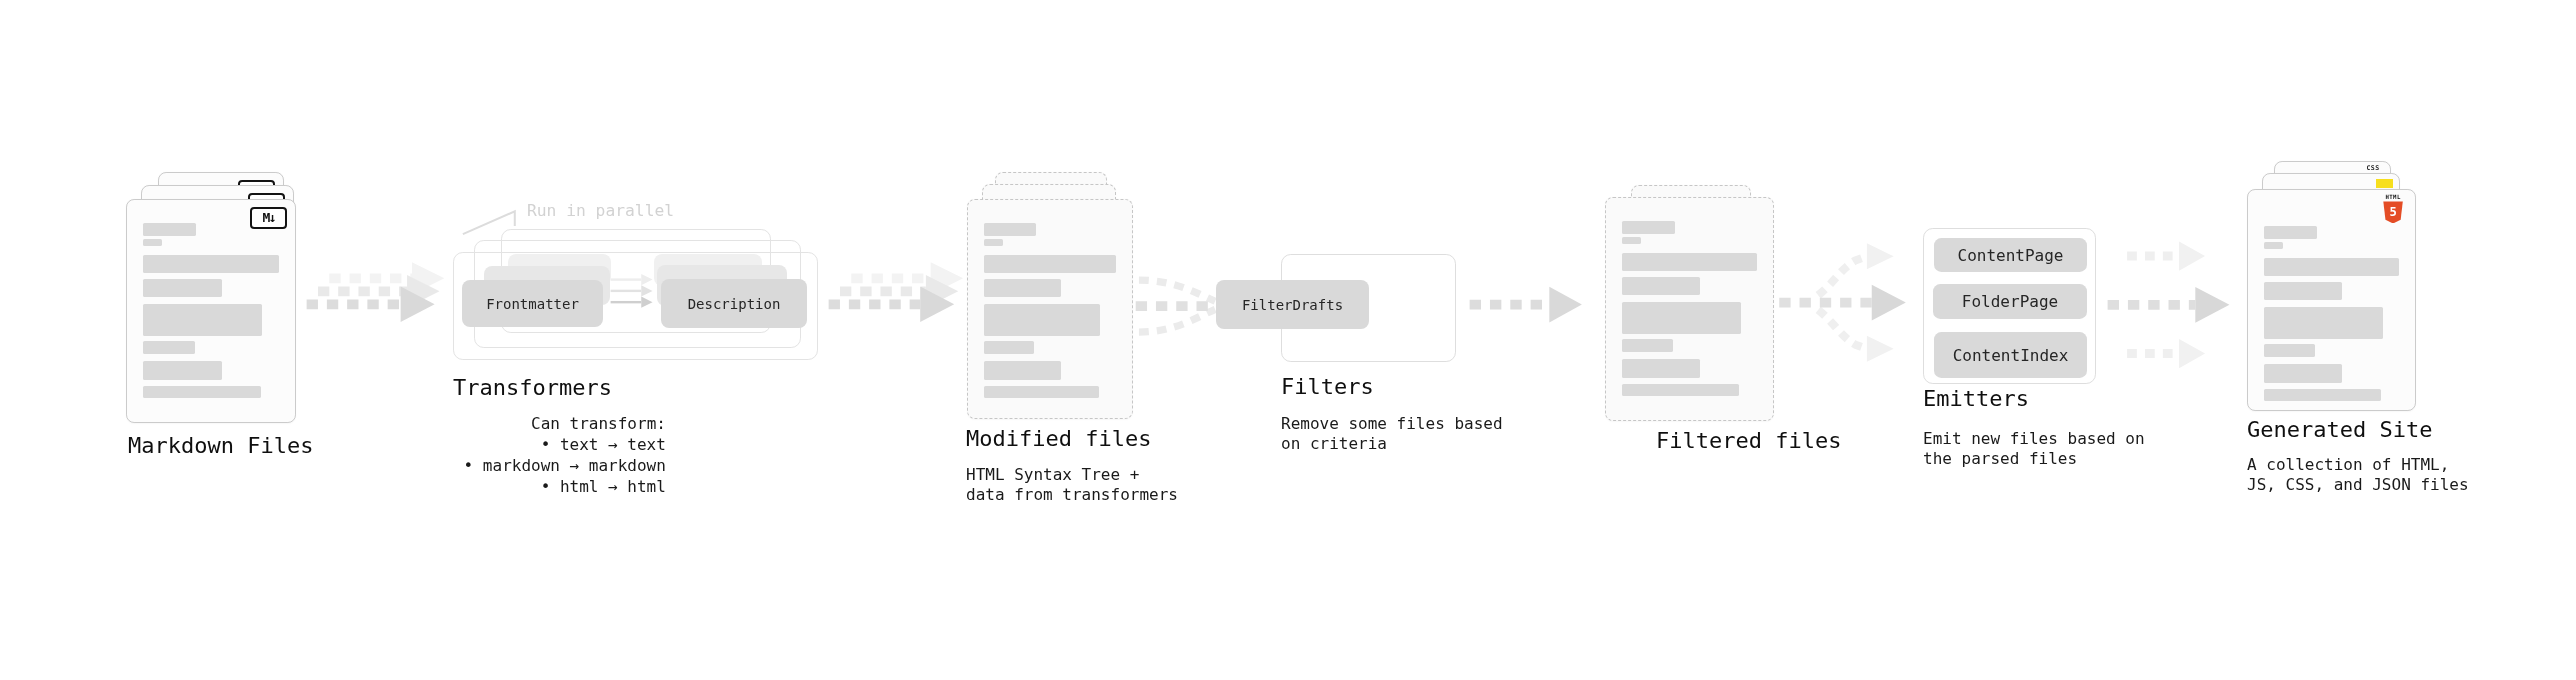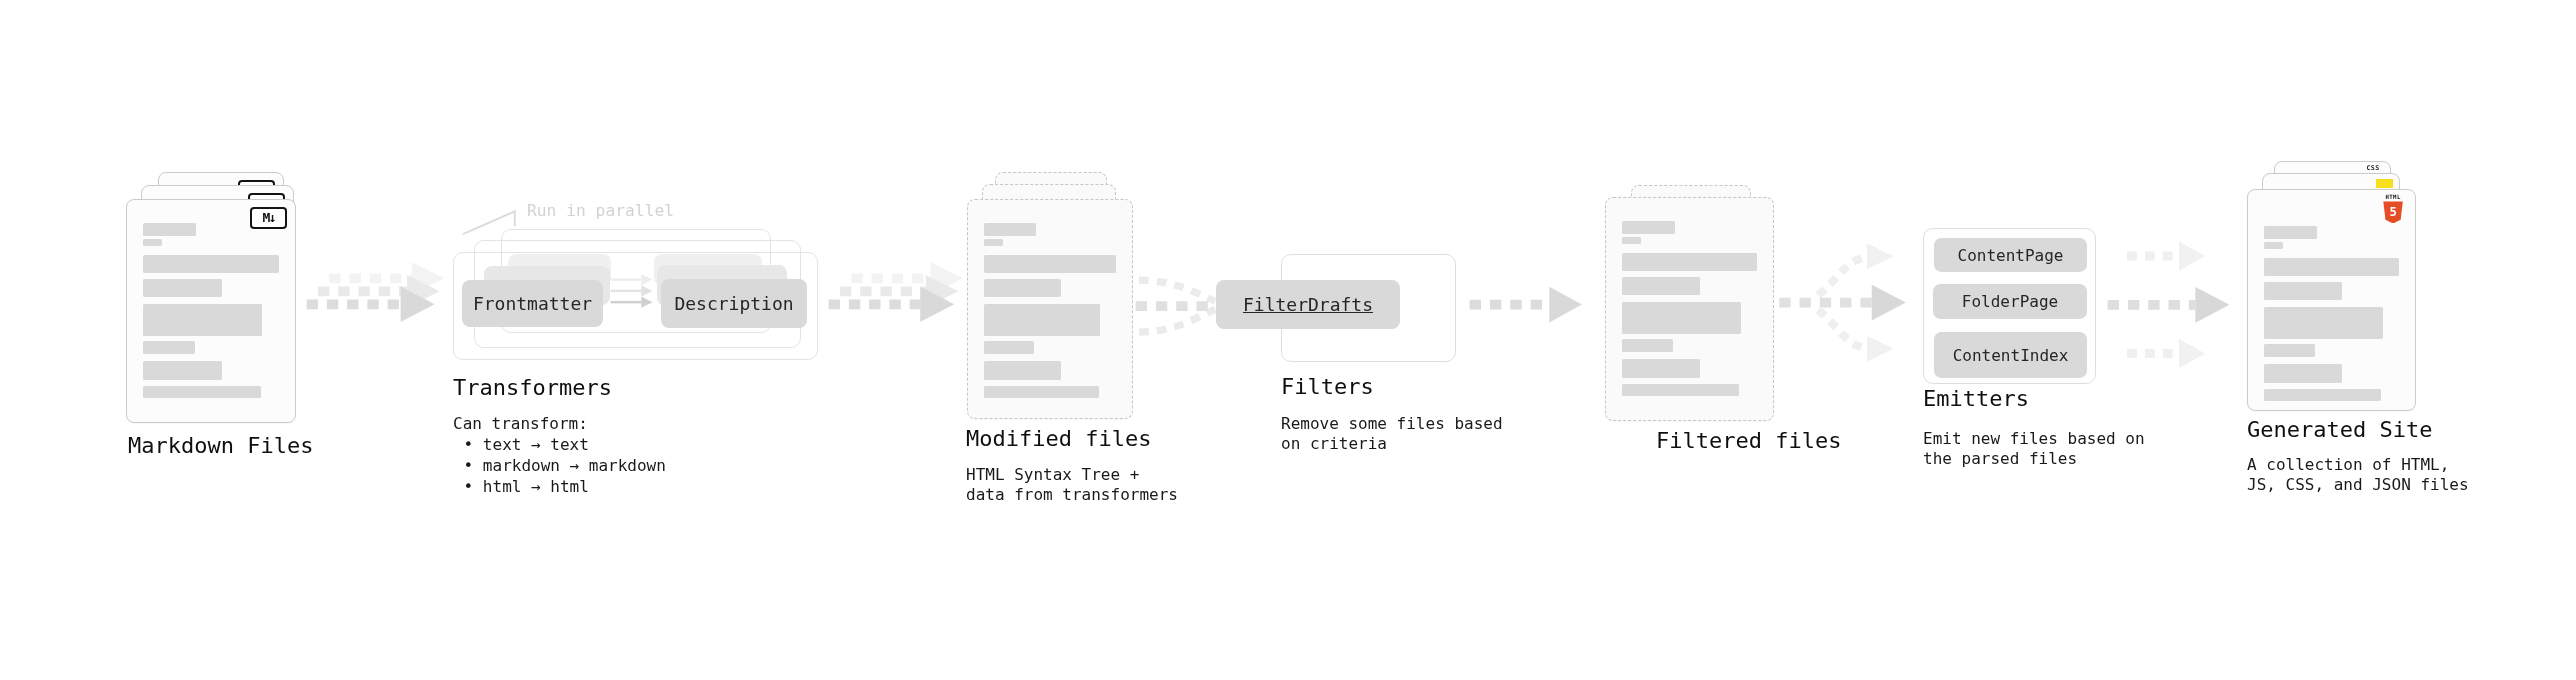--- a/index.html
+++ b/index.html
@@ -13,27 +13,27 @@
   .bars{position:absolute;left:16.3px;right:16.3px;top:23px;display:flex;flex-direction:column;align-items:flex-start;}
   .bar{background:#d9d9d9;border-radius:1.6px;}
   
   .badge-md{position:absolute;top:6.5px;right:8.1px;width:32.5px;height:18.7px;border:2.4px solid #131313;border-radius:4.1px;
     background:#fff;color:#131313;font-weight:bold;font-size:13px;line-height:17px;text-align:center;letter-spacing:-1.6px;}
   
   .frame{position:absolute;border:1.6px solid #e3e3e3;border-radius:9.8px;background:transparent;}
   .frame.solidish{border-color:#dcdcdc;background:#fff;}
   
   .pill{position:absolute;background:#d9d9d9;border-radius:8.1px;display:flex;align-items:center;justify-content:center;
-    font-size:18px;color:#262626;white-space:nowrap;}
+    font-size:14px;color:#262626;white-space:nowrap;}
   .pill.ghost1{background:#e7e7e7;}
   .pill.ghost2{background:#f0f0f0;}
   
   .title{position:absolute;font-size:22px;line-height:24.4px;color:#0f0f0f;white-space:nowrap;}
   .desc{position:absolute;font-size:16px;line-height:20.3px;color:#1a1a1a;white-space:nowrap;}
-  .desc.bullets{line-height:21px;}
+  .desc.bullets{line-height:21px;text-align:right;}
   .desc .indent{padding-left:10.6px;}
   .annotation{position:absolute;font-size:16.3px;color:#d2d2d2;white-space:nowrap;}
   
   .css-badge{position:absolute;top:3.3px;right:6.5px;width:21px;text-align:center;}
   .css-badge .t{font-size:6.5px;font-weight:bold;line-height:6.5px;color:#222;letter-spacing:0.4px;}
   .css-badge .u{height:3.3px;background:#2965f1;margin-top:0.8px;border-radius:0.8px;}
   .js-badge{position:absolute;top:4.9px;right:6.5px;width:16.3px;height:9px;background:#f7df1e;}
   .html5-badge{position:absolute;top:4.1px;right:12.2px;width:19.5px;text-align:center;}
   .html5-badge .t{font-size:5.7px;font-weight:bold;line-height:6.5px;color:#111;letter-spacing:0.4px;}
   .html5-badge .shield{width:19.5px;height:22px;margin-top:0.8px;background:#e44d26;
@@ -149,21 +149,21 @@
 
 <svg style="left:1134px;top:268px;" width="142" height="77" viewBox="0 0 175 95">
   <path d="M 6 15 C 50 15 75 30 100 41" fill="none" stroke="#ebebeb" stroke-width="9" stroke-dasharray="12 10"></path>
   <path d="M 6 79 C 50 79 75 62 100 51" fill="none" stroke="#ebebeb" stroke-width="9" stroke-dasharray="12 10"></path>
   <line x1="2" y1="47" x2="112" y2="47" stroke="#e0e0e0" stroke-width="12" stroke-dasharray="14 11"></line>
   <polygon points="112,25 112,69 154,47" fill="#d9d9d9"></polygon>
 </svg>
 
 <div>
   <div class="frame solidish" style="left:1281px;top:254px;width:173px;height:106px;border-color:#dedede;"></div>
-  <div class="pill" style="left:1216px;top:280px;width:184px;height:49px;text-decoration:underline;">
+  <div class="pill" style="left:1216px;top:280px;width:153px;height:49px;">
     <span>FilterDrafts</span>
   </div>
   <div class="title" style="left:1281px;top:375px;">Filters</div>
   <div class="desc" style="left:1281px;top:414px;">
     <div>Remove some files based</div>
     <div>on criteria</div>
   </div>
 </div>
 
 <svg style="left:1468px;top:284px;" width="122" height="46" viewBox="0 0 150 56">

